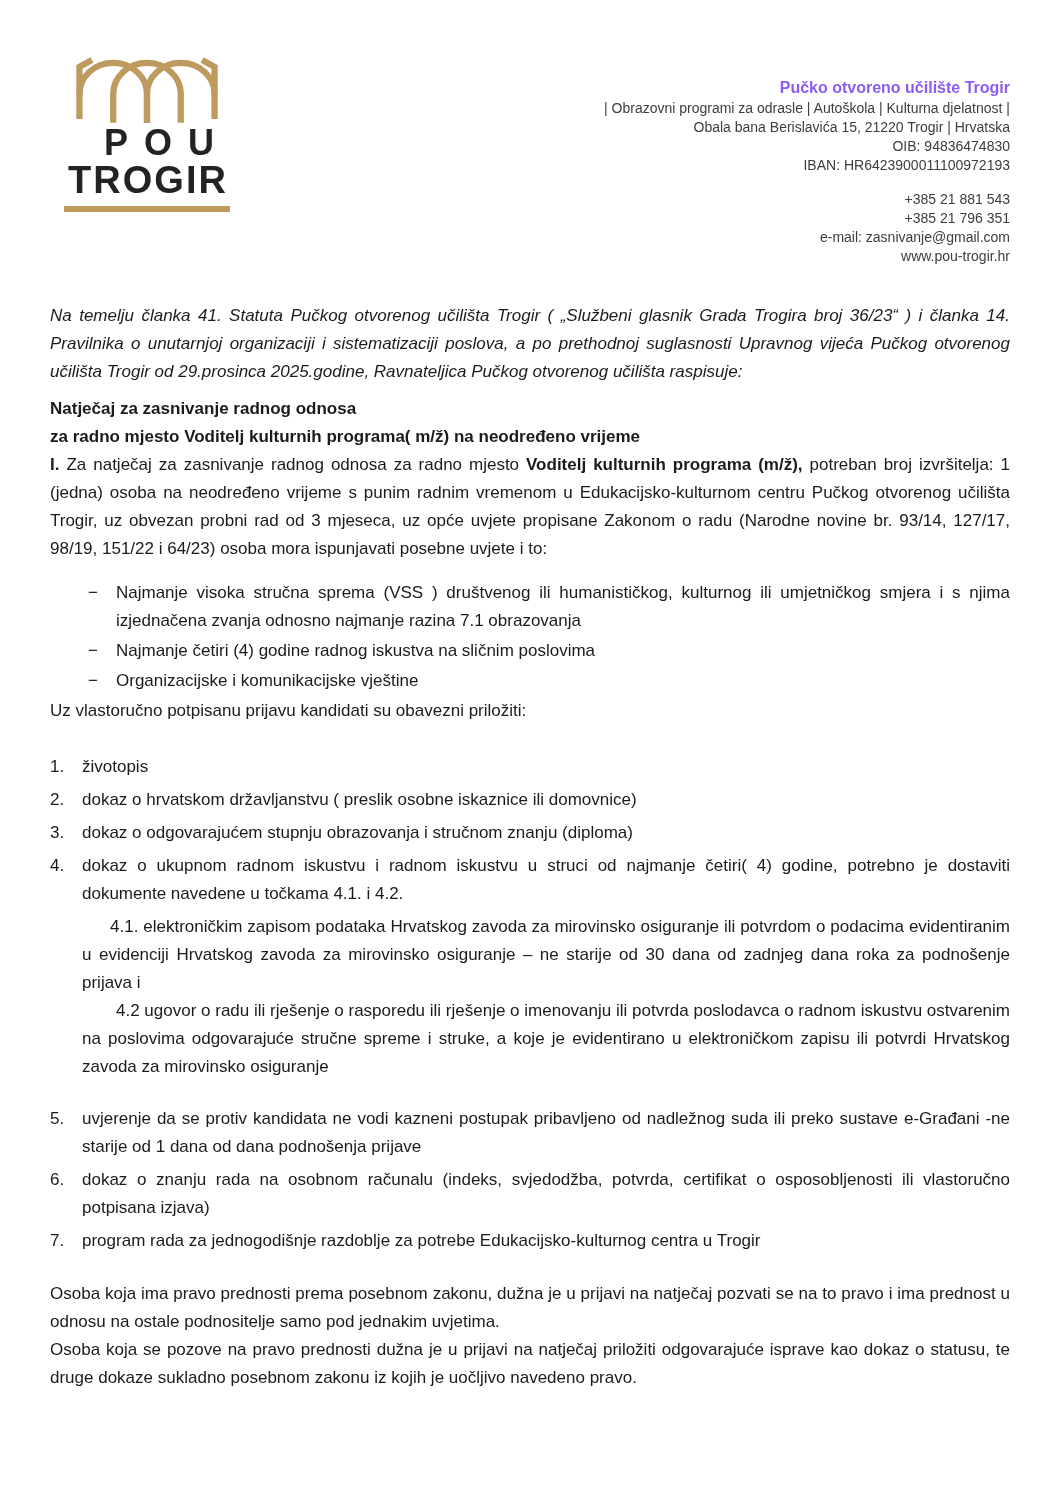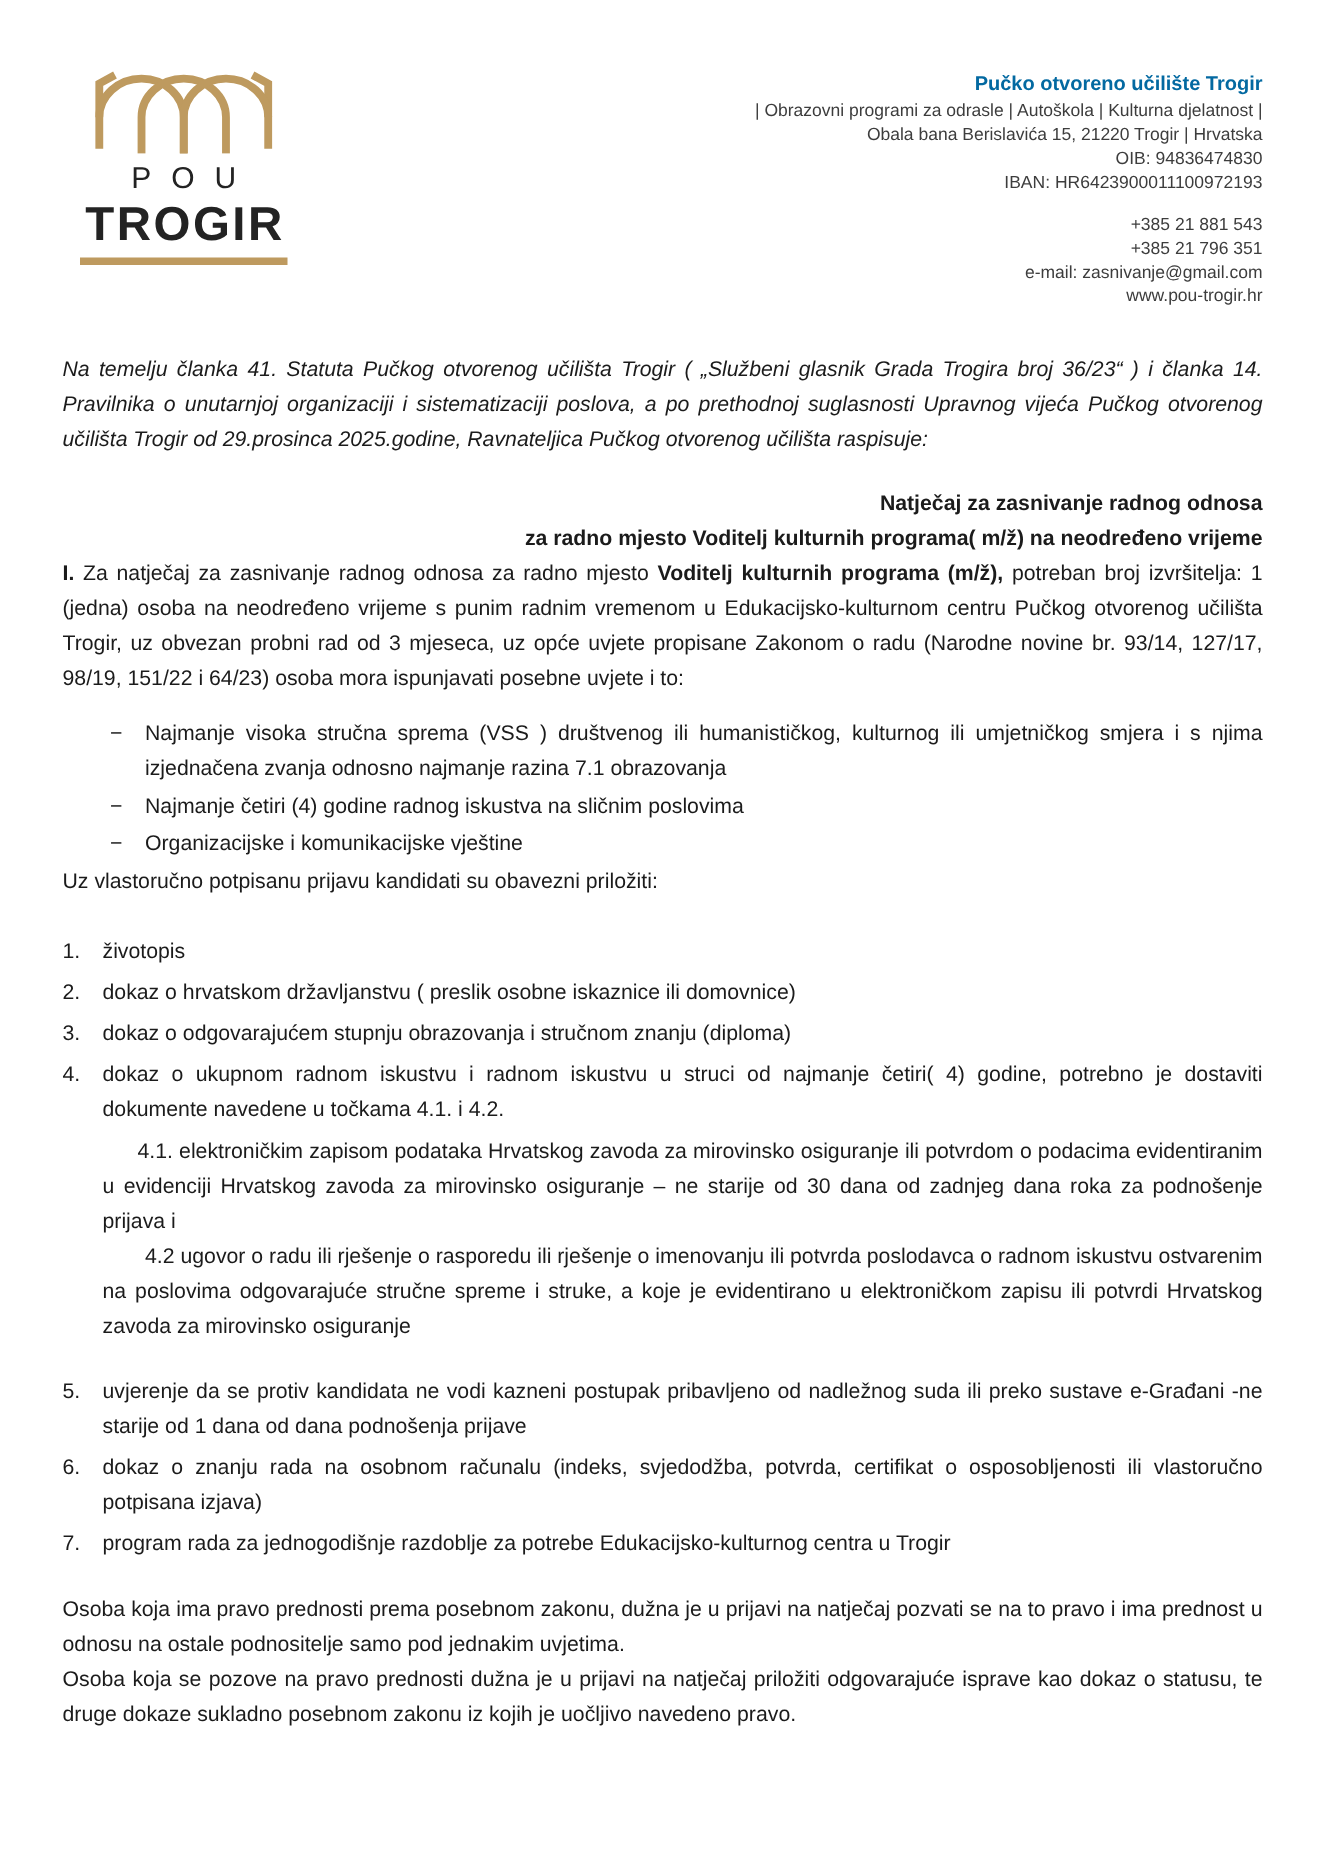--- a/index.html
+++ b/index.html
@@ -15,47 +15,47 @@
   
   .letterhead{
     display:flex;
     justify-content:space-between;
     align-items:flex-start;
     margin:55px 48px 0 64px;
   }
   .logo{width:166px;flex-shrink:0;}
   .logo svg{display:block;}
   .logo-pou{
-    font-weight:normal;font-size:24px;color:#232323;
-    text-align:center;letter-spacing:16px;text-indent:16px;
+    font-weight:bold;font-size:36px;color:#232323;
+    text-align:right;letter-spacing:16px;text-indent:16px;
     margin-top:3px;line-height:34px;
   }
   .logo-trogir{
     font-weight:bold;font-size:38px;color:#232323;
     text-align:center;letter-spacing:2px;text-indent:2px;
     margin-top:1px;line-height:38px;
   }
   .logo-bar{height:6px;background:#be9a5f;margin-top:7px;}
   .contact{
     text-align:right;
     font-size:14px;line-height:19px;color:#3d3d3d;
     padding-top:2px;
   }
-  .contact .org{font-size:16px;font-weight:bold;color:#0369a1;line-height:22px;}
+  .contact .org{font-size:16px;font-weight:bold;color:#8b5cf6;line-height:22px;margin-top:20px;}
   .contact .phones{margin-top:15px;}
   
   .doc{
     margin:36px 48px 0 50px;
     font-size:17px;line-height:28px;
     text-align:justify;
   }
   .doc p{margin:0;}
   .intro{margin-bottom:0;font-style:italic;}
   .doc-title{
-    text-align:right;font-weight:bold;margin-top:23px;
+    text-align:left;font-weight:bold;margin-top:9px;
   }
   .section-1{margin-top:14px;}
   .dash-list{margin-top:16px;}
   .dash-item{display:flex;padding-left:38px;margin-bottom:2px;}
   .dash-item .dash{width:28px;flex-shrink:0;}
   .dash-item .txt{flex:1;text-align:justify;}
   .attach-intro{margin-top:15px;}
   .num-list{margin-top:28px;}
   .num-item{display:flex;margin-bottom:5px;}
   .num-item .num{width:32px;flex-shrink:0;}

